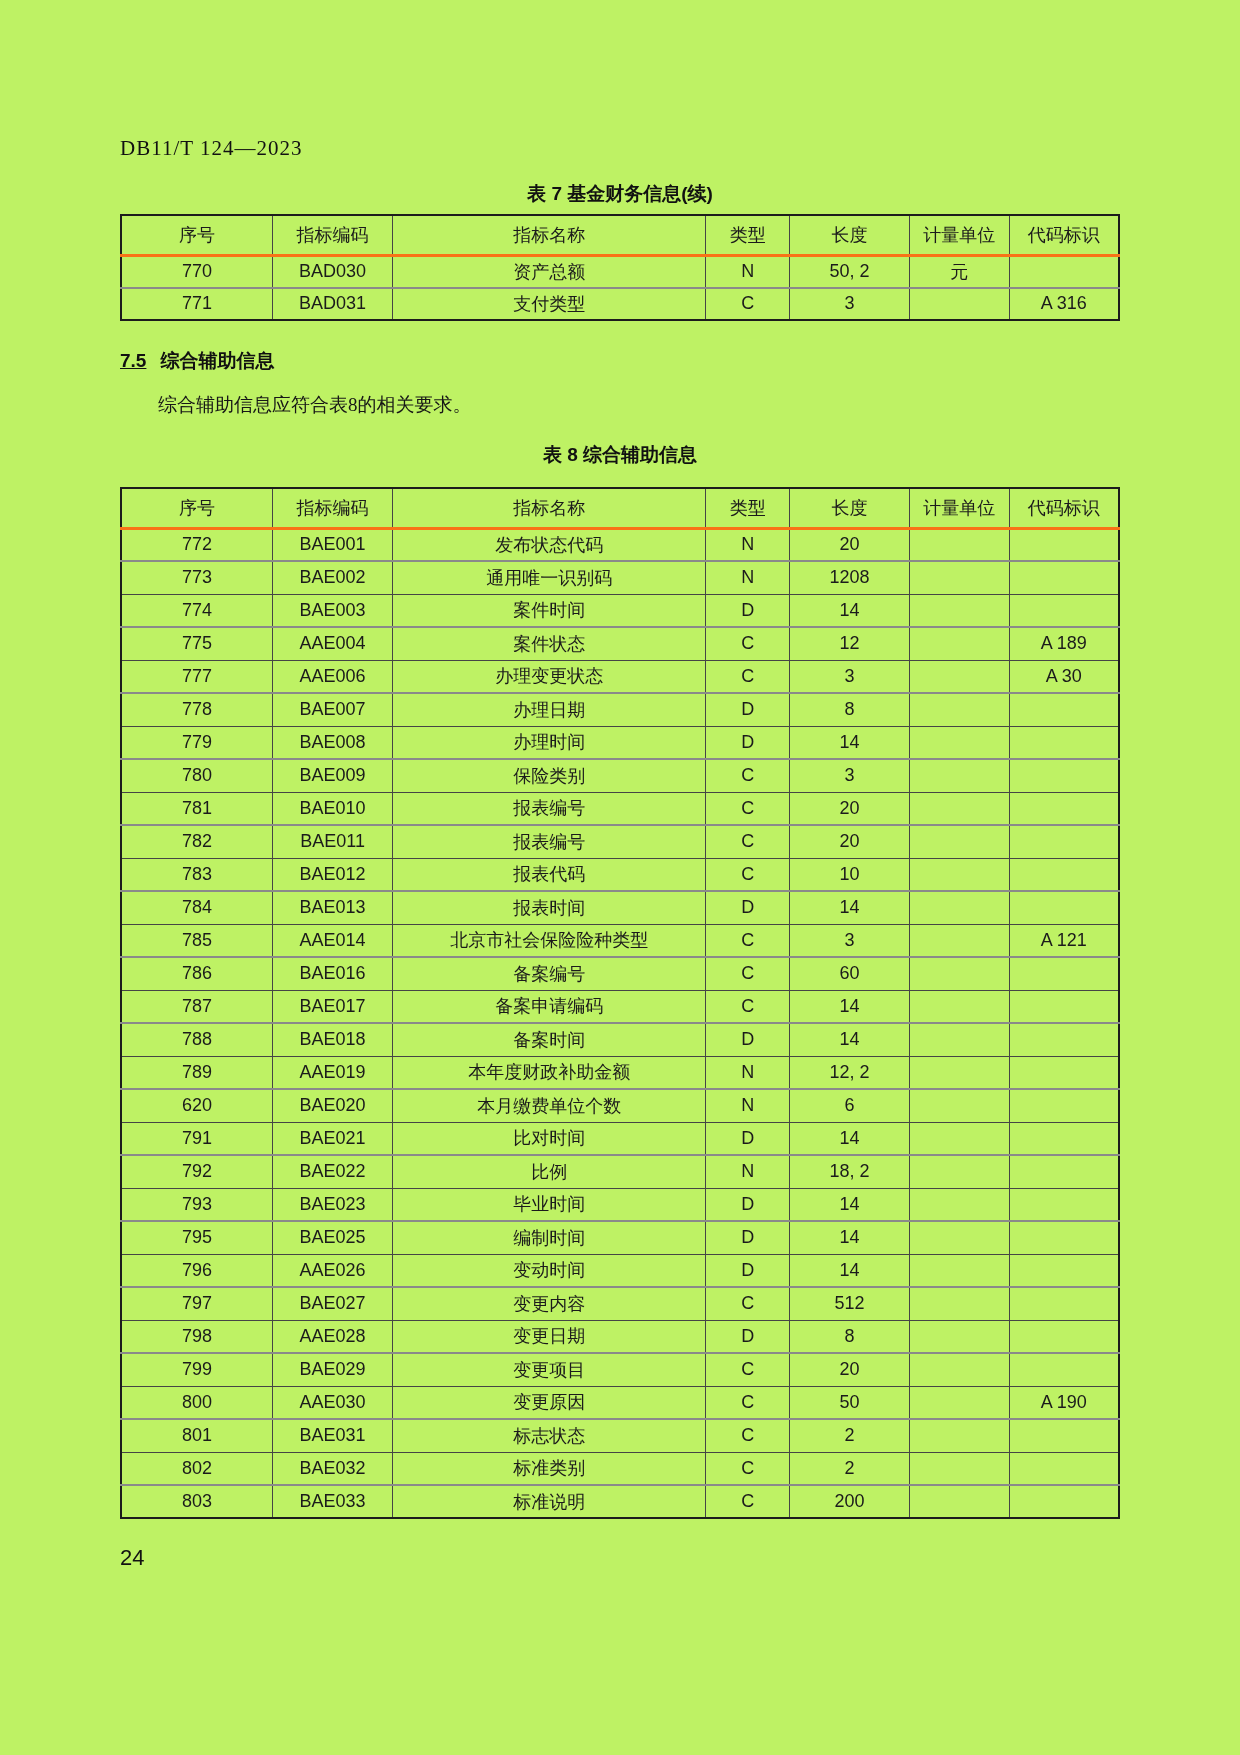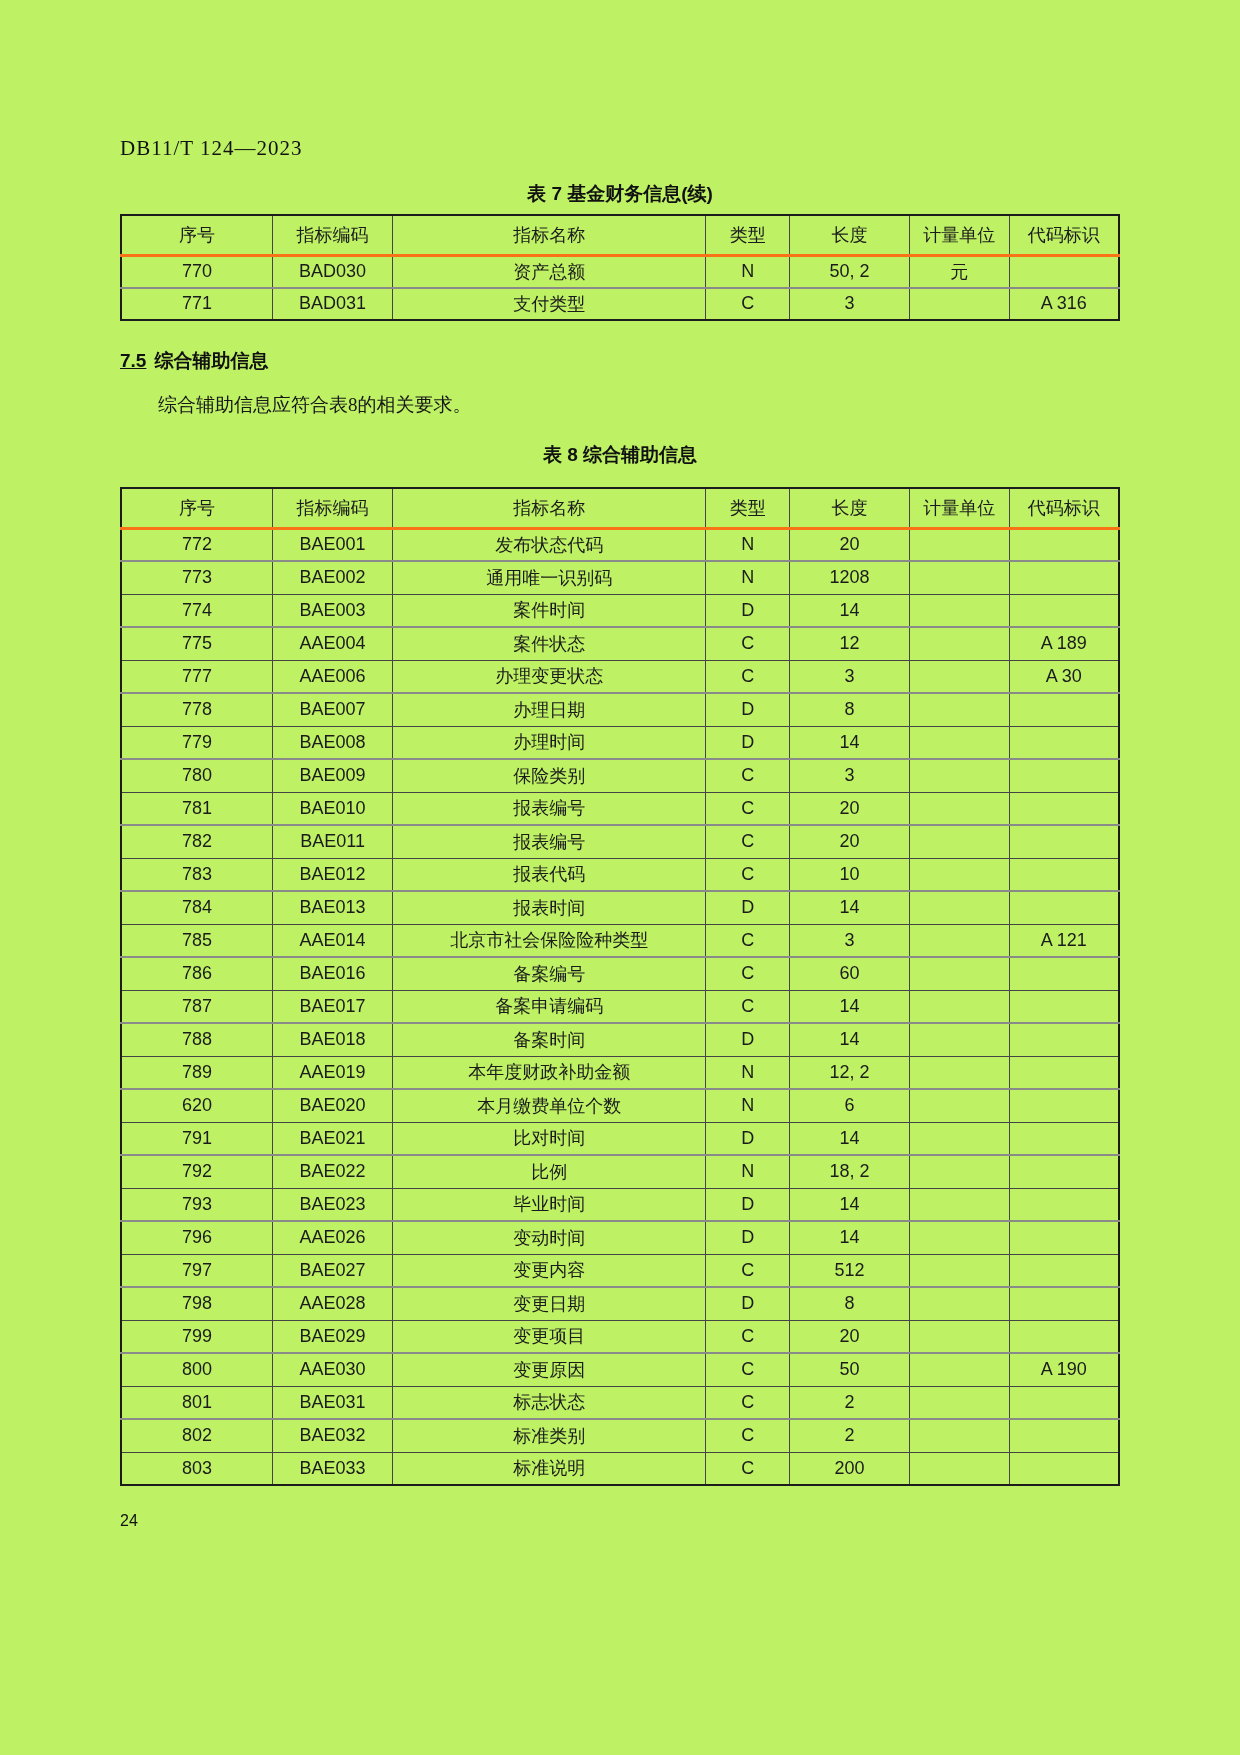--- a/index.html
+++ b/index.html
@@ -76,33 +76,33 @@
   col.c7 { width: 11.0%; }
 
   .section-heading {
     margin-top: 28px;
     font-family: "Liberation Sans", "DejaVu Sans", sans-serif;
     font-weight: bold;
     font-size: 19px;
     color: #111;
     line-height: 24px;
   }
-  .section-heading .sec-no { margin-right: 8px; text-decoration: underline; }
+  .section-heading .sec-no { margin-right: 14px; text-decoration: underline; }
   .body-paragraph {
     margin-top: 20px;
     text-indent: 2em;
     font-family: "Liberation Serif", "DejaVu Serif", serif;
     font-size: 19px;
     color: #161616;
     line-height: 24px;
   }
   .page-footer {
     margin-top: 26px;
     font-family: "Liberation Sans", "DejaVu Sans", sans-serif;
-    font-size: 16px;
+    font-size: 22px;
     color: #111;
   }
 </style>
 </head>
 <body>
 
 <div class="page">
 
   <div class="doc-number">DB11/T 124—2023</div>
 
@@ -364,20 +364,29 @@
         <tr>
           <td>793</td>
           <td>BAE023</td>
           <td>毕业时间</td>
           <td>D</td>
           <td>14</td>
           <td></td>
           <td></td>
         </tr>
         <tr>
+          <td>795</td>
+          <td>BAE025</td>
+          <td>编制时间</td>
+          <td>D</td>
+          <td>14</td>
+          <td></td>
+          <td></td>
+        </tr>
+        <tr>
           <td>796</td>
           <td>AAE026</td>
           <td>变动时间</td>
           <td>D</td>
           <td>14</td>
           <td></td>
           <td></td>
         </tr>
         <tr>
           <td>797</td>

